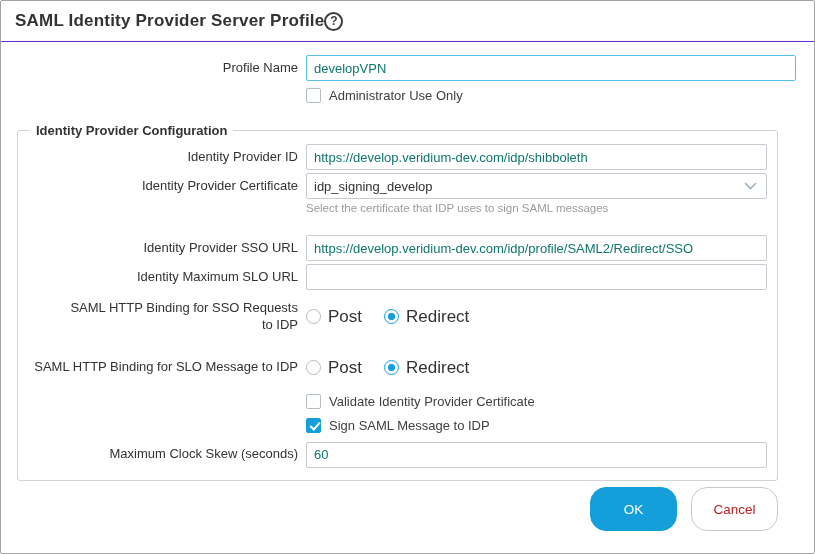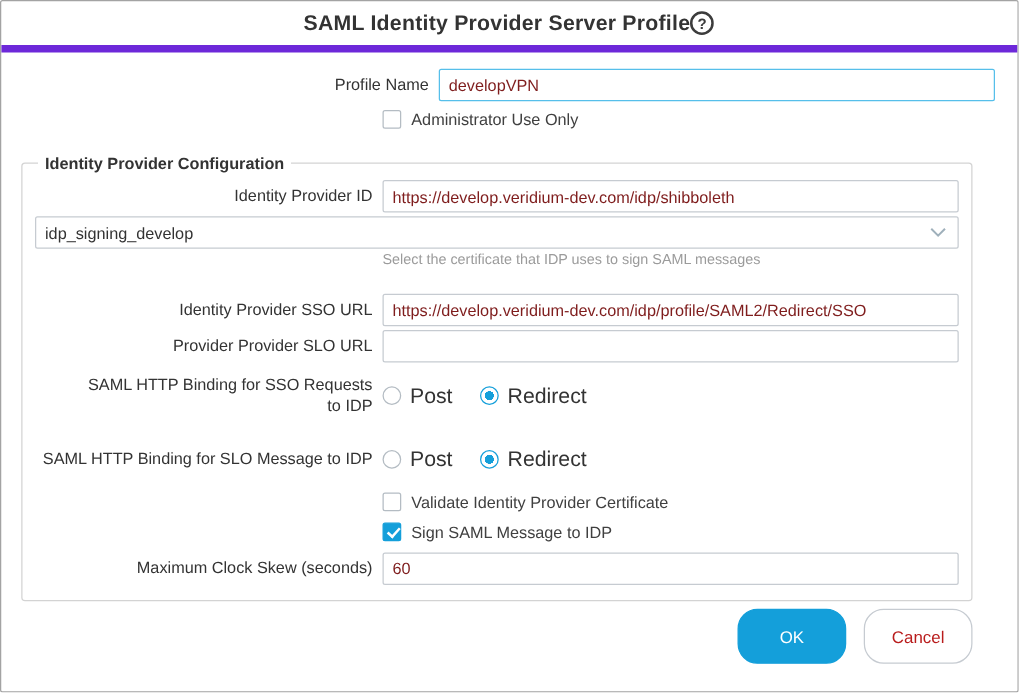--- a/index.html
+++ b/index.html
@@ -12,44 +12,44 @@
   .dialog {
     width: 815px; height: 554px;
     background: #ffffff;
     border: 1px solid #a3a3a3;
     border-radius: 2px;
     display: flex; flex-direction: column;
     overflow: hidden;
   }
   .titlebar {
     flex: 0 0 41px;
-    display: flex; align-items: center; justify-content: center;
+    display: flex; align-items: center; justify-content: flex-start;
     padding: 0 15px 0 14px;
-    border-bottom: 6px solid #6d28d9;
+    border-bottom: 1px solid #6d28d9;
   }
   .title { font-size: 17px; font-weight: 700; color: #333; letter-spacing: .2px; }
   .help {
     width: 19px; height: 19px; border-radius: 50%;
     border: 2px solid #3c3c3c; color: #3c3c3c;
     font-size: 12px; font-weight: 700;
     display: flex; align-items: center; justify-content: center;
     cursor: pointer; user-select: none;
   }
   .content { flex: 1 1 auto; display: flex; flex-direction: column; padding: 13px 18px 0 0; }
   .row { display: flex; align-items: center; }
   .lbl {
     flex: 0 0 auto; width: 305px;
     text-align: right; padding-right: 8px;
     font-size: 13px; color: #333; line-height: 1.3;
   }
   .field { flex: 1 1 auto; display: flex; align-items: center; min-width: 0; }
   .txt {
     width: 100%; height: 26px;
     border: 1px solid #c6cbd1; border-radius: 2px;
-    padding: 0 7px; font-size: 13px; color: #7f1d1d;
+    padding: 0 7px; font-size: 13px; color: #0f766e;
     font-family: "Liberation Sans", sans-serif;
     background: #fff; outline: none;
   }
   .txt.focused { border: 1px solid var(--focus_border, #56bfea); }
   
   .fs {
     margin: 10px 18px 0 16px;
     border: 1px solid #d3d3d3; border-radius: 3px;
     padding: 6px 10px 12px 10px;
   }
@@ -85,21 +85,21 @@
   .radio {
     width: 15px; height: 15px; border-radius: 50%;
     border: 1px solid #b4bcc3; background: #fff; display: inline-block;
   }
   .radio.selected {
     border: 1px solid var(--accent, #149fda);
     background: radial-gradient(circle closest-side, var(--accent, #149fda) 0 55%, #ffffff 56% 100%);
   }
   .optlbl { font-size: 17px; margin-left: 7px; color: #333; }
   
-  .mb3 { margin-bottom: 3px; } .mb2 { margin-bottom: 2px; } .mb7 { margin-bottom: 7px; margin-left: 45px; }
+  .mb3 { margin-bottom: 3px; } .mb2 { margin-bottom: 2px; } .mb7 { margin-bottom: 7px; }
   .mb9 { margin-bottom: 9px; } .mb10 { margin-bottom: 10px; } .mb12 { margin-bottom: 24px; }
   .mb16 { margin-bottom: 16px; } .mb20 { margin-bottom: 20px; }
   .h-binding { min-height: 32px; }
   
   .footer {
     margin-top: auto;
     flex: 0 0 auto;
     display: flex; justify-content: flex-end; align-items: center;
     gap: 14px; padding: 0 18px 22px 0;
   }
@@ -145,20 +145,21 @@
       <legend>Identity Provider Configuration</legend>
 
       <div class="row mb3">
         <div class="lbl">Identity Provider ID</div>
         <div class="field">
           <input class="txt" type="text" value="https://develop.veridium-dev.com/idp/shibboleth" style="">
         </div>
       </div>
 
       <div class="row mb2">
+        <div class="lbl">Identity Provider Certificate</div>
         <div class="field">
           <div class="select">
             <span>idp_signing_develop</span>
             <svg width="13" height="8" viewBox="0 0 13 8">
               <polyline points="1,1 6.5,6.5 12,1" fill="none" stroke="#9fb0bb" stroke-width="1.6"></polyline>
             </svg>
           </div>
         </div>
       </div>
 
@@ -170,21 +171,21 @@
       </div>
 
       <div class="row mb3">
         <div class="lbl">Identity Provider SSO URL</div>
         <div class="field">
           <input class="txt" type="text" value="https://develop.veridium-dev.com/idp/profile/SAML2/Redirect/SSO" style="">
         </div>
       </div>
 
       <div class="row mb10">
-        <div class="lbl">Provider Provider SLO URL</div>
+        <div class="lbl">Identity Maximum SLO URL</div>
         <div class="field">
           <input class="txt" type="text" value="" style="">
         </div>
       </div>
 
       <div class="row mb12 h-binding">
         <div class="lbl narrow">SAML HTTP Binding for SSO Requests to IDP</div>
         <div class="field">
           <span class="opt">
             <span class="radio"></span>

